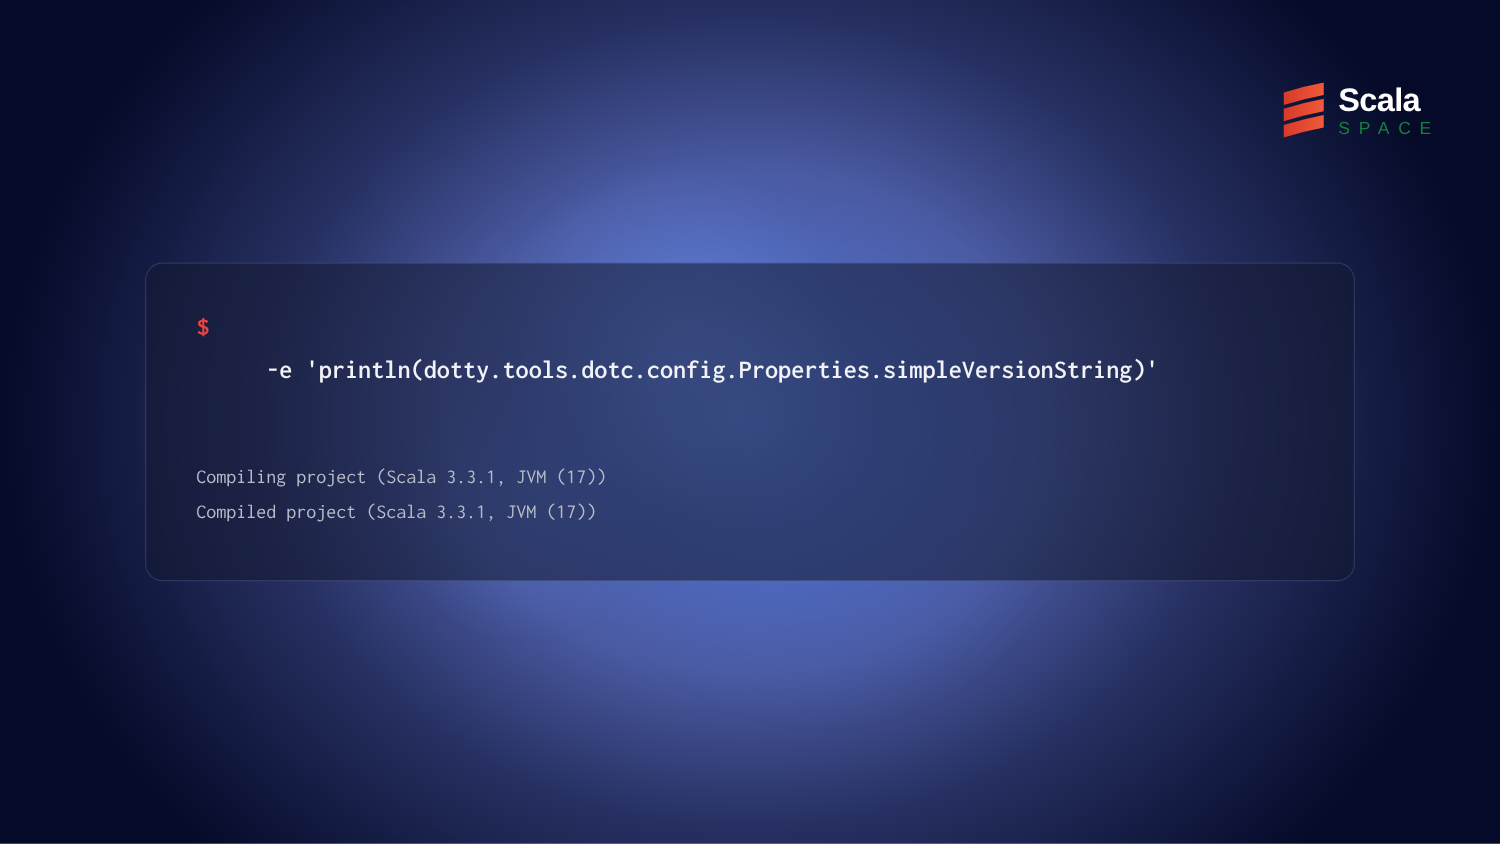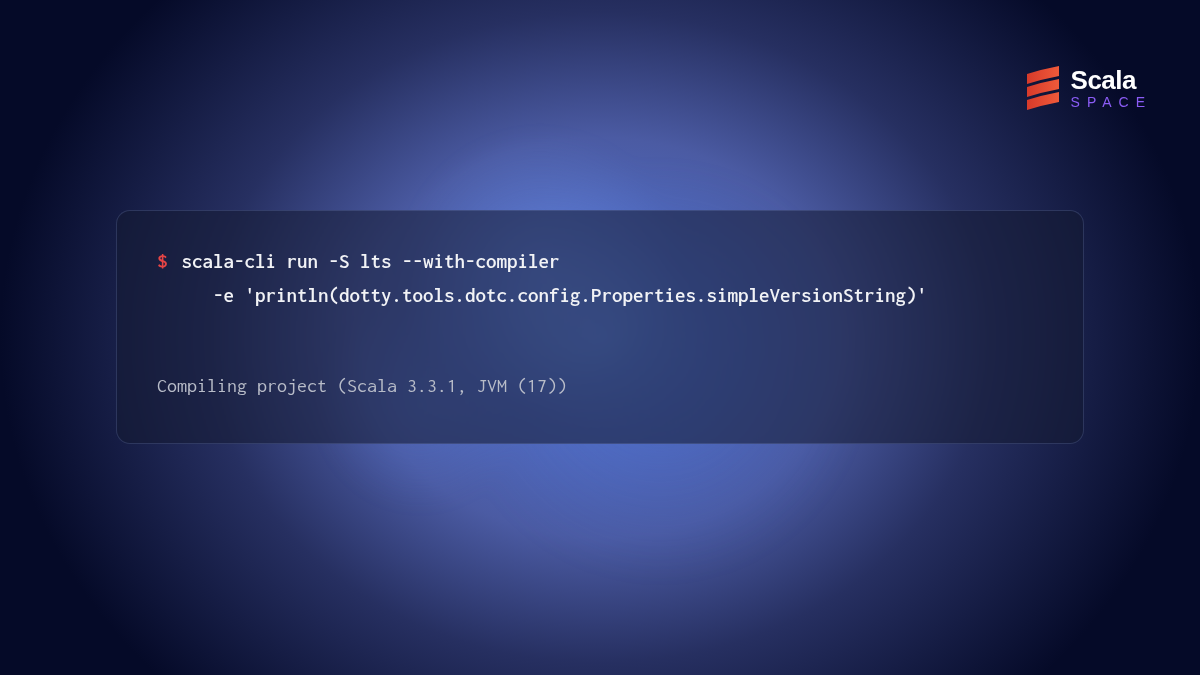--- a/index.html
+++ b/index.html
@@ -49,21 +49,21 @@
       font-family: -apple-system, BlinkMacSystemFont, 'Segoe UI', Helvetica, Arial, sans-serif;
       font-size: 26px;
       font-weight: 600;
       color: #ffffff;
       letter-spacing: -0.5px;
     }
     .logo-space {
       font-family: -apple-system, BlinkMacSystemFont, 'Segoe UI', Helvetica, Arial, sans-serif;
       font-size: 14px;
       font-weight: 500;
-      color: #8b5cf6;
+      color: #15803d;
       letter-spacing: 7px;
       margin-top: 2px;
     }
     .terminal {
       position: absolute;
       left: 116px;
       top: 210px;
       width: 968px;
       background: rgba(20, 25, 50, 0.55);
       border: 1px solid rgba(120, 140, 200, 0.25);
@@ -90,21 +90,21 @@
       color: #f2f3f6;
       font-weight: 600;
       padding-left: 56px;
     }
     .underlined {
       text-decoration-thickness: 1px;
       text-underline-offset: 3px;
     }
     .output {
       margin-top: 56px;
-      font-size: 20px;
+      font-size: 16px;
       line-height: 1.75;
       color: #b8bcc8;
       font-weight: 400;
     }
     .output-line { white-space: pre; }
   </style>
 </head>
 <body>
 
 <div class="nebula-overlay"></div>
@@ -125,21 +125,21 @@
   </div>
   <div class="logo-text">
     <span class="logo-scala">Scala</span>
     <span class="logo-space">SPACE</span>
   </div>
 </div>
 
 <div class="terminal">
   <div class="cmd-line">
     <span class="prompt">$</span>
-    <span>scala-cli run -S lts --with-compiler</span>
   </div>
   <div class="cmd-continuation">
     <span>-e 'println(</span><span class="underlined">dotty.tools.dotc.config.Properties</span><span>.simpleVersionString)'</span>
   </div>
   <div class="output">
     <div class="output-line">Compiling project (Scala 3.3.1, JVM (17))</div>
+    <div class="output-line">Compiled project (Scala 3.3.1, JVM (17))</div>
   </div>
 </div>
 
 </body></html>

